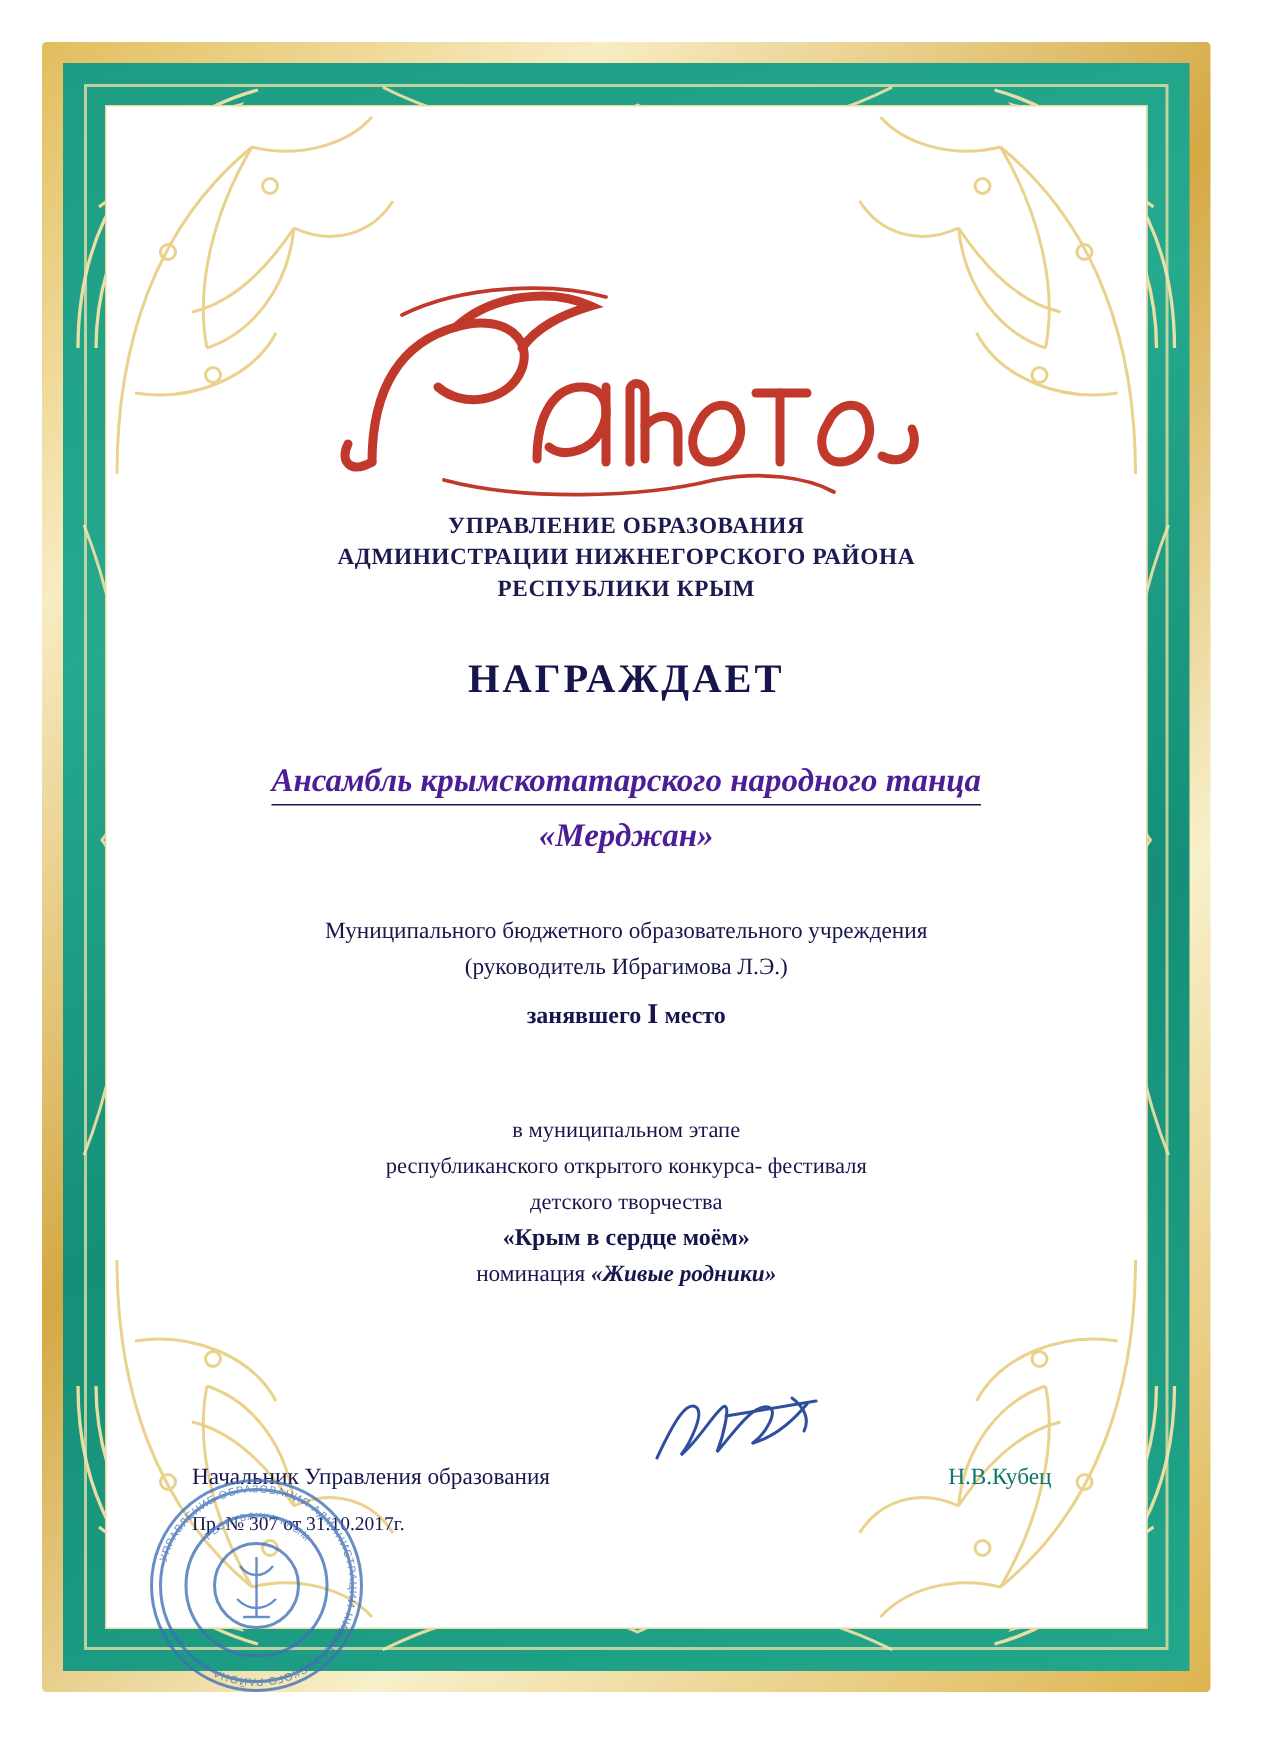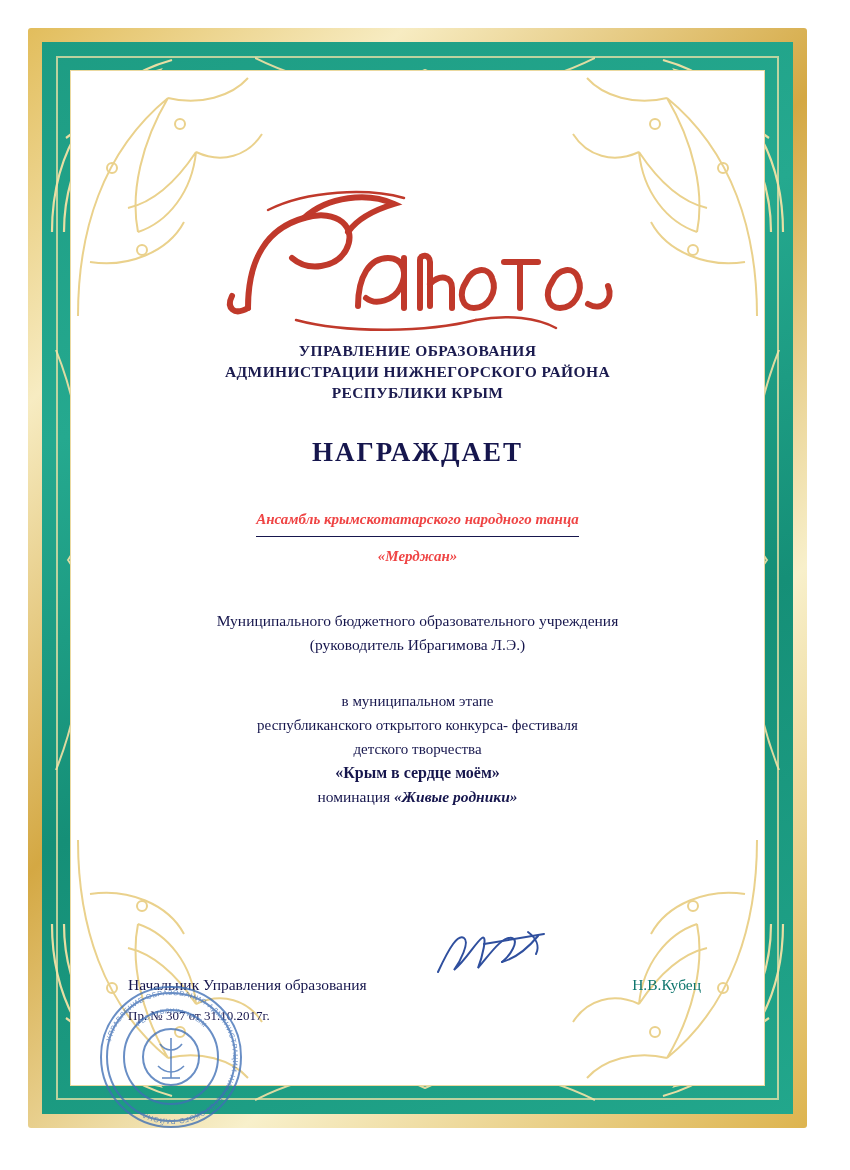--- a/index.html
+++ b/index.html
@@ -92,24 +92,24 @@
   .awards-word {
     margin-top: 34px;
     color: #16164d;
     font-weight: bold;
     font-size: 27px;
     letter-spacing: 2px;
   }
 
   .recipient {
     margin-top: 36px;
-    color: #ef4444;
+    color: #4c1d95;
     font-weight: bold;
     font-style: italic;
-    font-size: 15px;
+    font-size: 22px;
     line-height: 31px;
   }
   .recipient .r1 {
     display: inline-block;
     border-bottom: 1.5px solid #16164d;
     padding-bottom: 1px;
   }
   .recipient .r2 {
     display: block;
     margin-top: 4px;
@@ -126,21 +126,21 @@
     color: #16164d;
     font-size: 16px;
     font-weight: bold;
   }
   .place-line .place-num {
     font-size: 19px;
     font-weight: bold;
   }
 
   .block-event {
-    margin-top: 32px;
+    margin-top: 52px;
     color: #16164d;
     font-size: 15px;
     line-height: 24px;
   }
   .event-name {
     font-weight: bold;
     font-size: 16px;
   }
   .nomination {
     font-size: 15.5px;
@@ -418,20 +418,25 @@
     <div class="awards-word">НАГРАЖДАЕТ</div>
 
     <div class="recipient">
       <span class="r1">Ансамбль крымскотатарского народного танца</span>
       <span class="r2">«Мерджан»</span>
     </div>
 
     <div class="block-org">
       <div>Муниципального бюджетного образовательного учреждения</div>
       <div>(руководитель Ибрагимова Л.Э.)</div>
+      <div class="place-line">
+        <span>занявшего</span>
+        <span class="place-num">I</span>
+        <span>место</span>
+      </div>
     </div>
 
     <div class="block-event">
       <div>в муниципальном этапе</div>
       <div>республиканского открытого конкурса- фестиваля</div>
       <div>детского творчества</div>
       <div class="event-name">«Крым в сердце моём»</div>
       <div class="nomination">
         <span>номинация</span>
         <span class="nom-italic">«Живые родники»</span>

